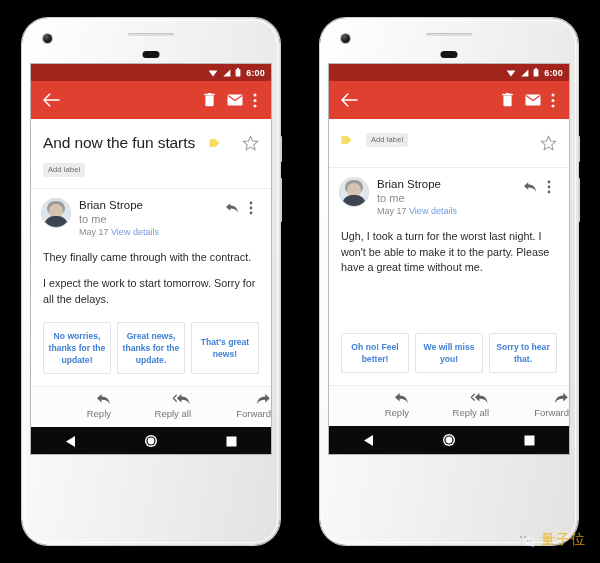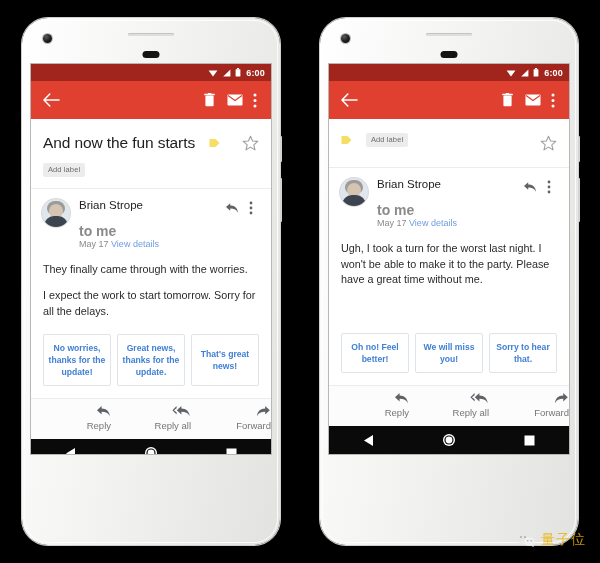--- a/index.html
+++ b/index.html
@@ -223,25 +223,24 @@
     border-radius: 10px 10px 0 0;
     background: #3c4450;
   }
   .sender-meta { flex: 1; margin-left: 9px; min-width: 0; }
   .sender-name {
     font-size: 11.5px;
     color: #222;
     line-height: 14px;
   }
   .sender-sub {
-    font-size: 14px;
+    font-size: 11px;
     color: #8a8a8a;
     line-height: 12px;
-    margin-top: 13px;
-    font-weight: bold;
+    margin-top: 1px;
   }
   .sender-date {
     font-size: 9px;
     color: #8a8a8a;
     line-height: 12px;
     margin-top: 1px;
   }
   .view-details {
     color: #6d9de0;
     cursor: pointer;
@@ -438,21 +437,21 @@
             <svg width="4" height="14" viewBox="0 0 4 14">
                 <circle cx="2" cy="2" r="1.4" fill="#5f6368"></circle>
                 <circle cx="2" cy="7" r="1.4" fill="#5f6368"></circle>
                 <circle cx="2" cy="12" r="1.4" fill="#5f6368"></circle>
               </svg>
           </div>
         </div>
       </div>
 
       <div class="mail-body">
-        <p>They finally came through with the worries.</p>
+        <p>They finally came through with the contract.</p>
         <p>I expect the work to start tomorrow. Sorry for all the delays.</p>
       </div>
 
       <div class="smart-replies">
         <div class="sr-chip">No worries, thanks for the update!</div>
         <div class="sr-chip">Great news, thanks for the update.</div>
         <div class="sr-chip">That's great news!</div>
       </div>
 
       <div class="reply-bar">

